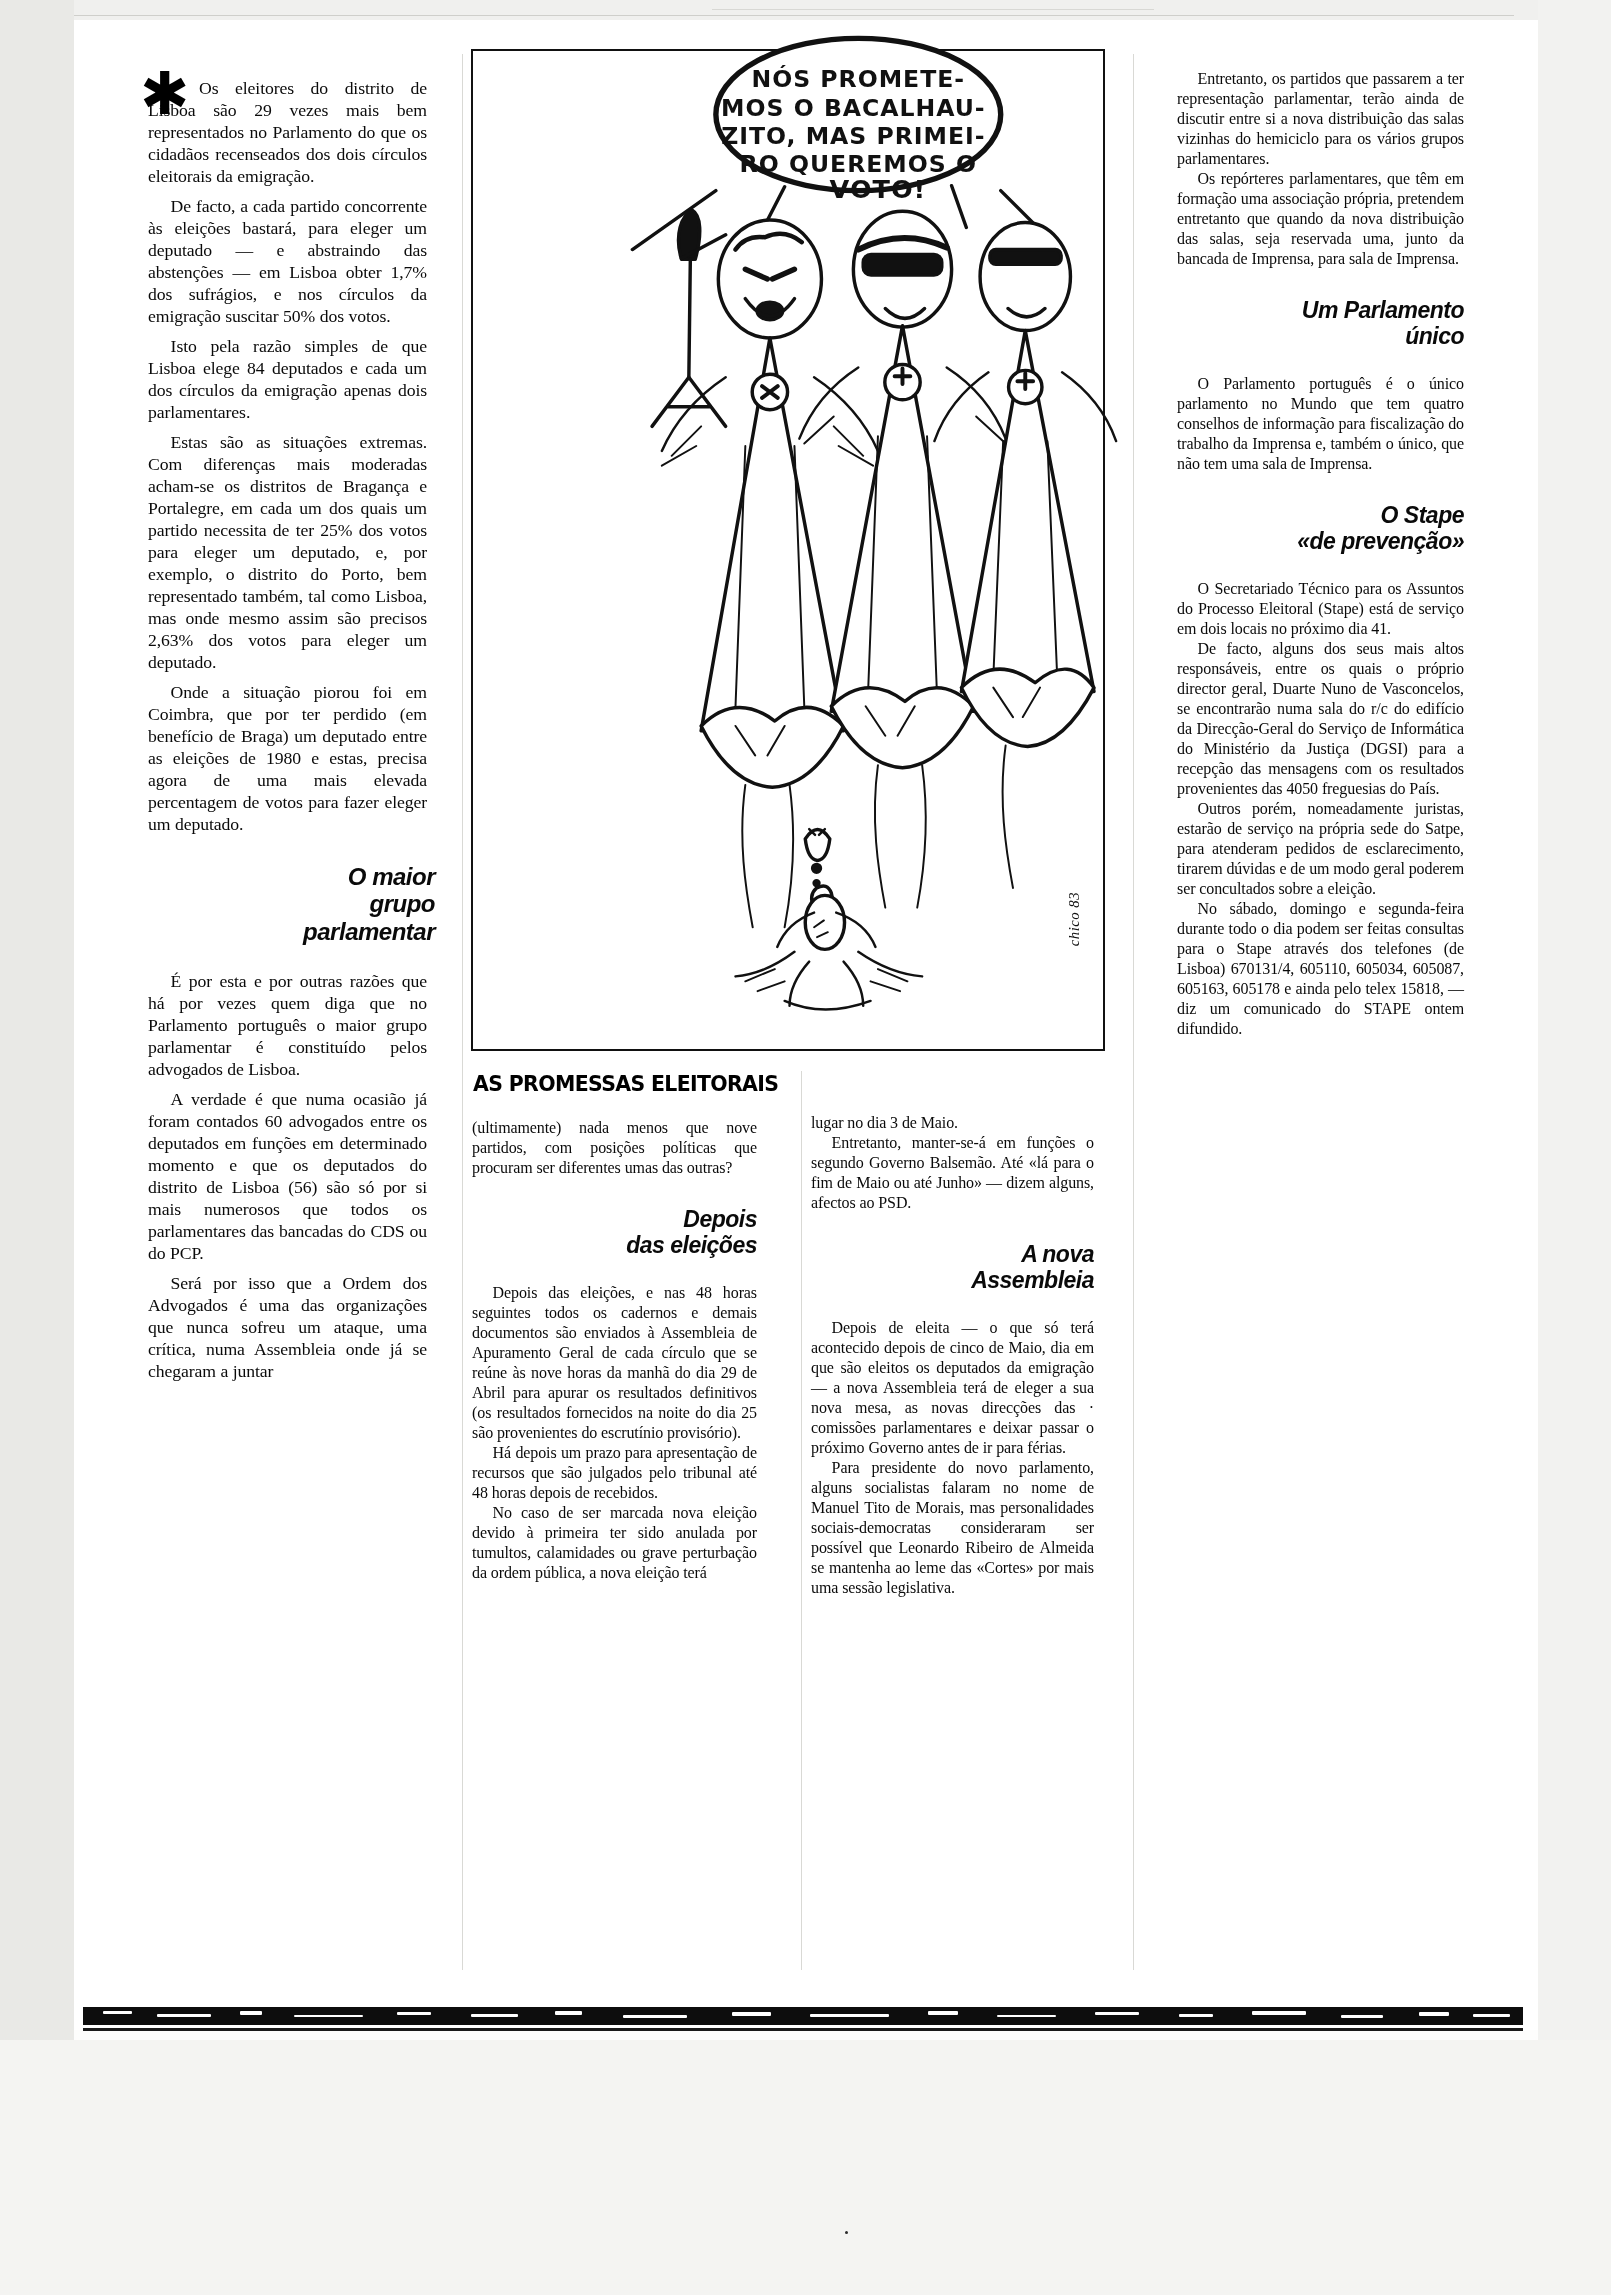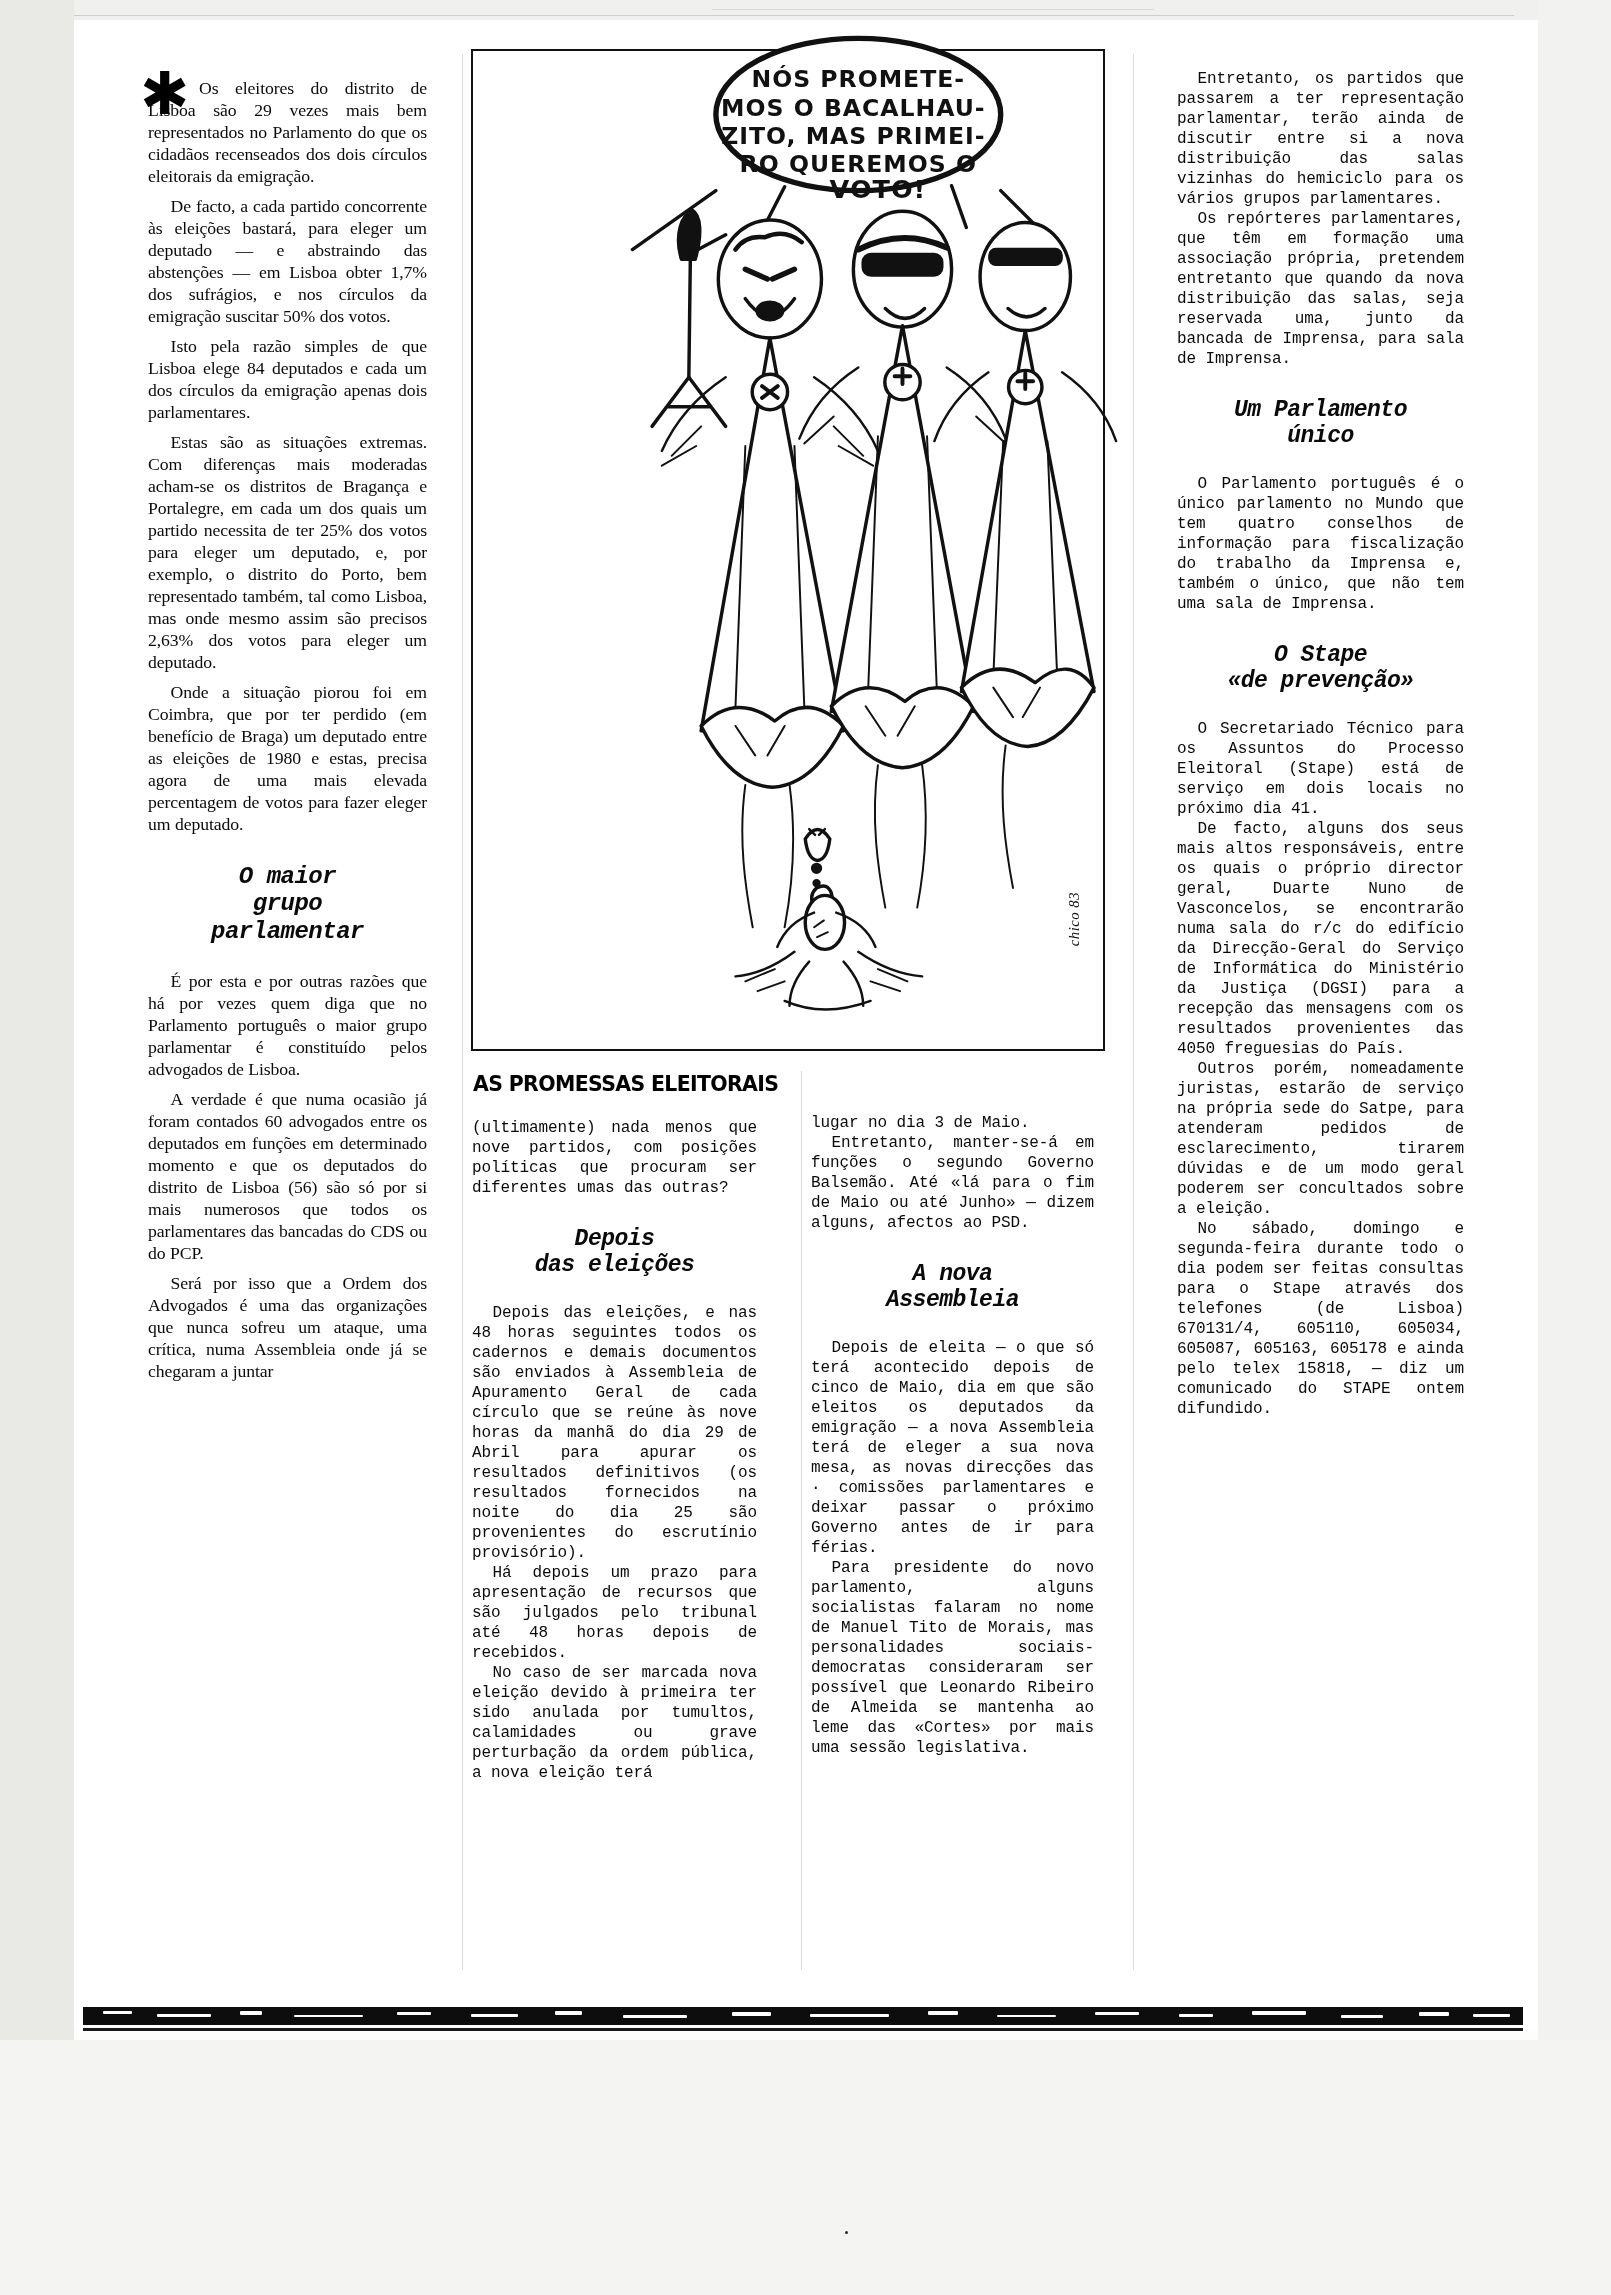--- a/index.html
+++ b/index.html
@@ -35,47 +35,47 @@
   .c4{left:1177px;top:69px;width:287px;}
 
   
   .c1 p{
     font-size:17.7px;line-height:22px;margin:8px;
     text-indent:22.6px;letter-spacing:-0.1px;
     word-spacing:0.2px;
   }
   .c2 p,.c3 p,.c4 p{
     font-size:16px;line-height:20px;margin:0;
-    text-indent:20.6px;letter-spacing:-0.1px;font-family:Liberation Mono, monospace;
+    text-indent:20.6px;letter-spacing:-0.1px;
   }
   .col p.noindent{text-indent:0;}
 
   
   .lead{position:relative;}
   .star{
     position:absolute;left:0;top:2.9px;width:42px;height:42px;
     color:#000;font-size:59px;line-height:27.5px;
     font-family:"DejaVu Sans",sans-serif;font-weight:bold;
   }
   .lead p.first{
     text-indent:0;
     padding-left:0;
   }
   .lead .firstline{
     margin-left:51px;
   }
 
   
   .subhead{
-    font-family:Liberation Mono, monospace;
+    font-family:Liberation Sans, sans-serif;
     font-weight:bold;font-style:italic;
     font-size:24px;line-height:27.5px;
     letter-spacing:-0.5px;
     margin:27.5px 0 24.6px 0;
-    text-align:center;
+    text-align:right;
   }
   .c2 .subhead,.c3 .subhead,.c4 .subhead{font-size:23px;line-height:26.5px;}
 
   
   #cartoon{
     position:absolute;left:471px;top:49px;width:634px;height:1002px;
     border:2.5px solid #111;
     background:#ffffff;
     box-sizing:border-box;
     overflow:visible;

